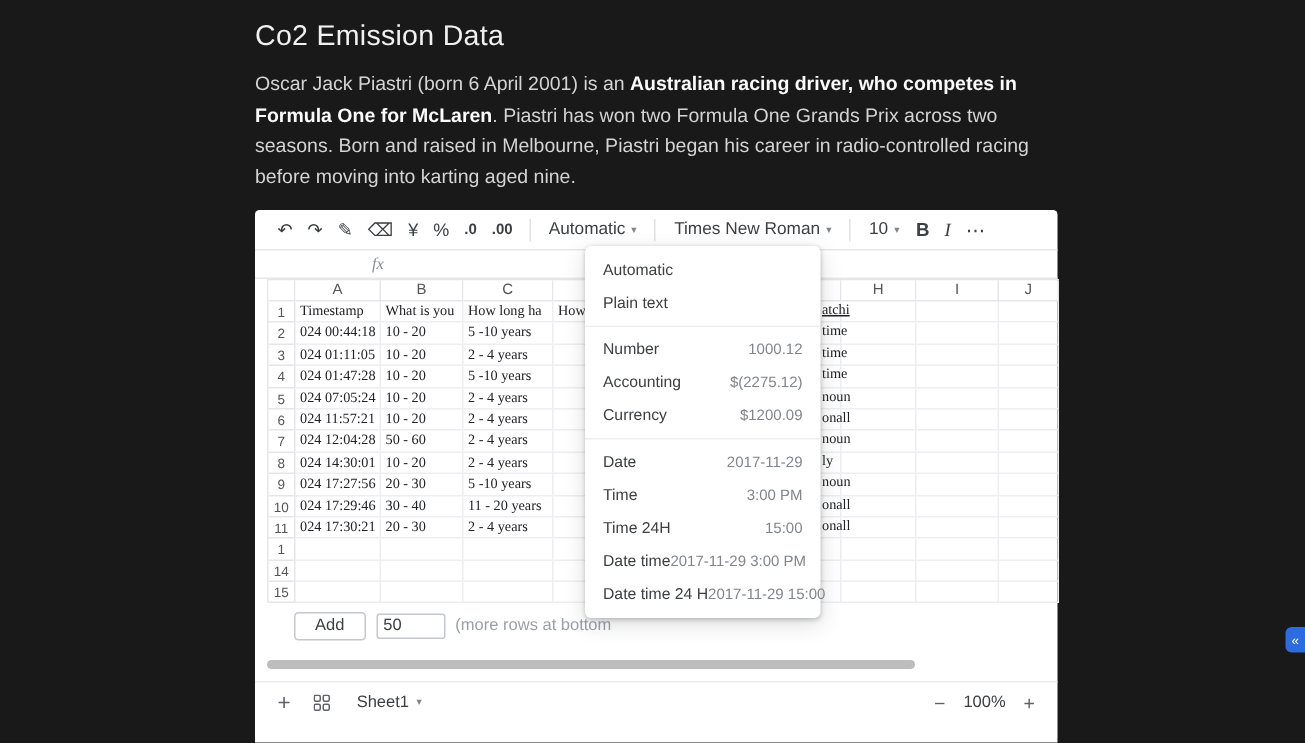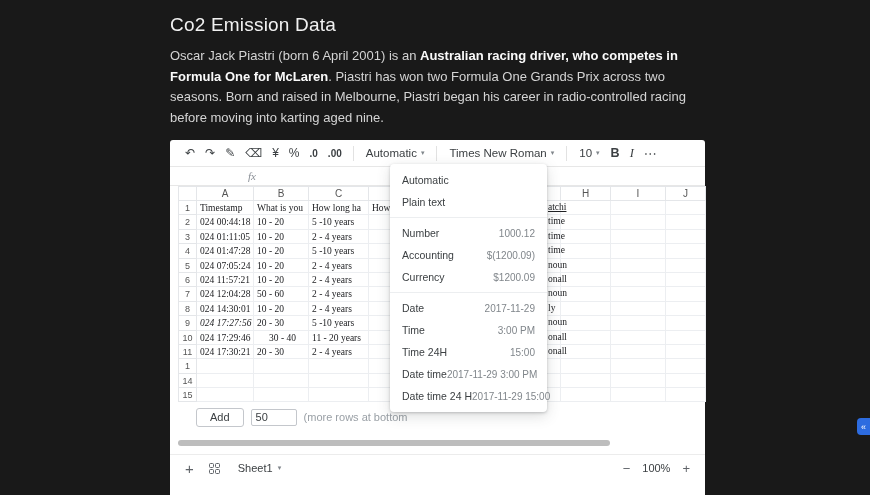--- a/index.html
+++ b/index.html
@@ -236,35 +236,35 @@
               <div class="cell" style="width: 57px;"></div>
               <div class="cell" style="width: 45px;"></div>
               <div class="cell" style="width: 45px;"></div>
               <div class="cell" style="width: 45px;"></div>
               <div class="cell" style="width: 50px;"></div>
               <div class="cell" style="width: 55px;"></div>
               <div class="cell" style="width: 40px;"></div>
             </div>
             <div class="grow">
               <div class="rnum" style="width: 18px;">9</div>
-              <div class="cell" style="width: 57px; font-style: italic;">024 17:27:56</div>
+              <div class="cell" style="width: 57px;">024 17:27:56</div>
               <div class="cell" style="width: 55px;">20 - 30</div>
               <div class="cell" style="width: 60px;">5 -10 years</div>
               <div class="cell" style="width: 57px;"></div>
               <div class="cell" style="width: 45px;"></div>
               <div class="cell" style="width: 45px;"></div>
               <div class="cell" style="width: 45px;"></div>
               <div class="cell" style="width: 50px;"></div>
               <div class="cell" style="width: 55px;"></div>
               <div class="cell" style="width: 40px;"></div>
             </div>
             <div class="grow">
               <div class="rnum" style="width: 18px;">10</div>
               <div class="cell" style="width: 57px;">024 17:29:46</div>
-              <div class="cell" style="width: 55px; text-align: center;">30 - 40</div>
+              <div class="cell" style="width: 55px;">30 - 40</div>
               <div class="cell" style="width: 60px;">11 - 20 years</div>
               <div class="cell" style="width: 57px;"></div>
               <div class="cell" style="width: 45px;"></div>
               <div class="cell" style="width: 45px;"></div>
               <div class="cell" style="width: 45px;"></div>
               <div class="cell" style="width: 50px;"></div>
               <div class="cell" style="width: 55px;"></div>
               <div class="cell" style="width: 40px;"></div>
             </div>
             <div class="grow">
@@ -373,21 +373,21 @@
         <div class="mitem">
           <span class="mlabel">Plain text</span>
         </div>
         <div class="mdiv"></div>
         <div class="mitem">
           <span class="mlabel">Number</span>
           <span class="mvalue">1000.12</span>
         </div>
         <div class="mitem">
           <span class="mlabel">Accounting</span>
-          <span class="mvalue">$(1200.09)</span>
+          <span class="mvalue">$(2275.12)</span>
         </div>
         <div class="mitem">
           <span class="mlabel">Currency</span>
           <span class="mvalue">$1200.09</span>
         </div>
         <div class="mdiv"></div>
         <div class="mitem">
           <span class="mlabel">Date</span>
           <span class="mvalue">2017-11-29</span>
         </div>

